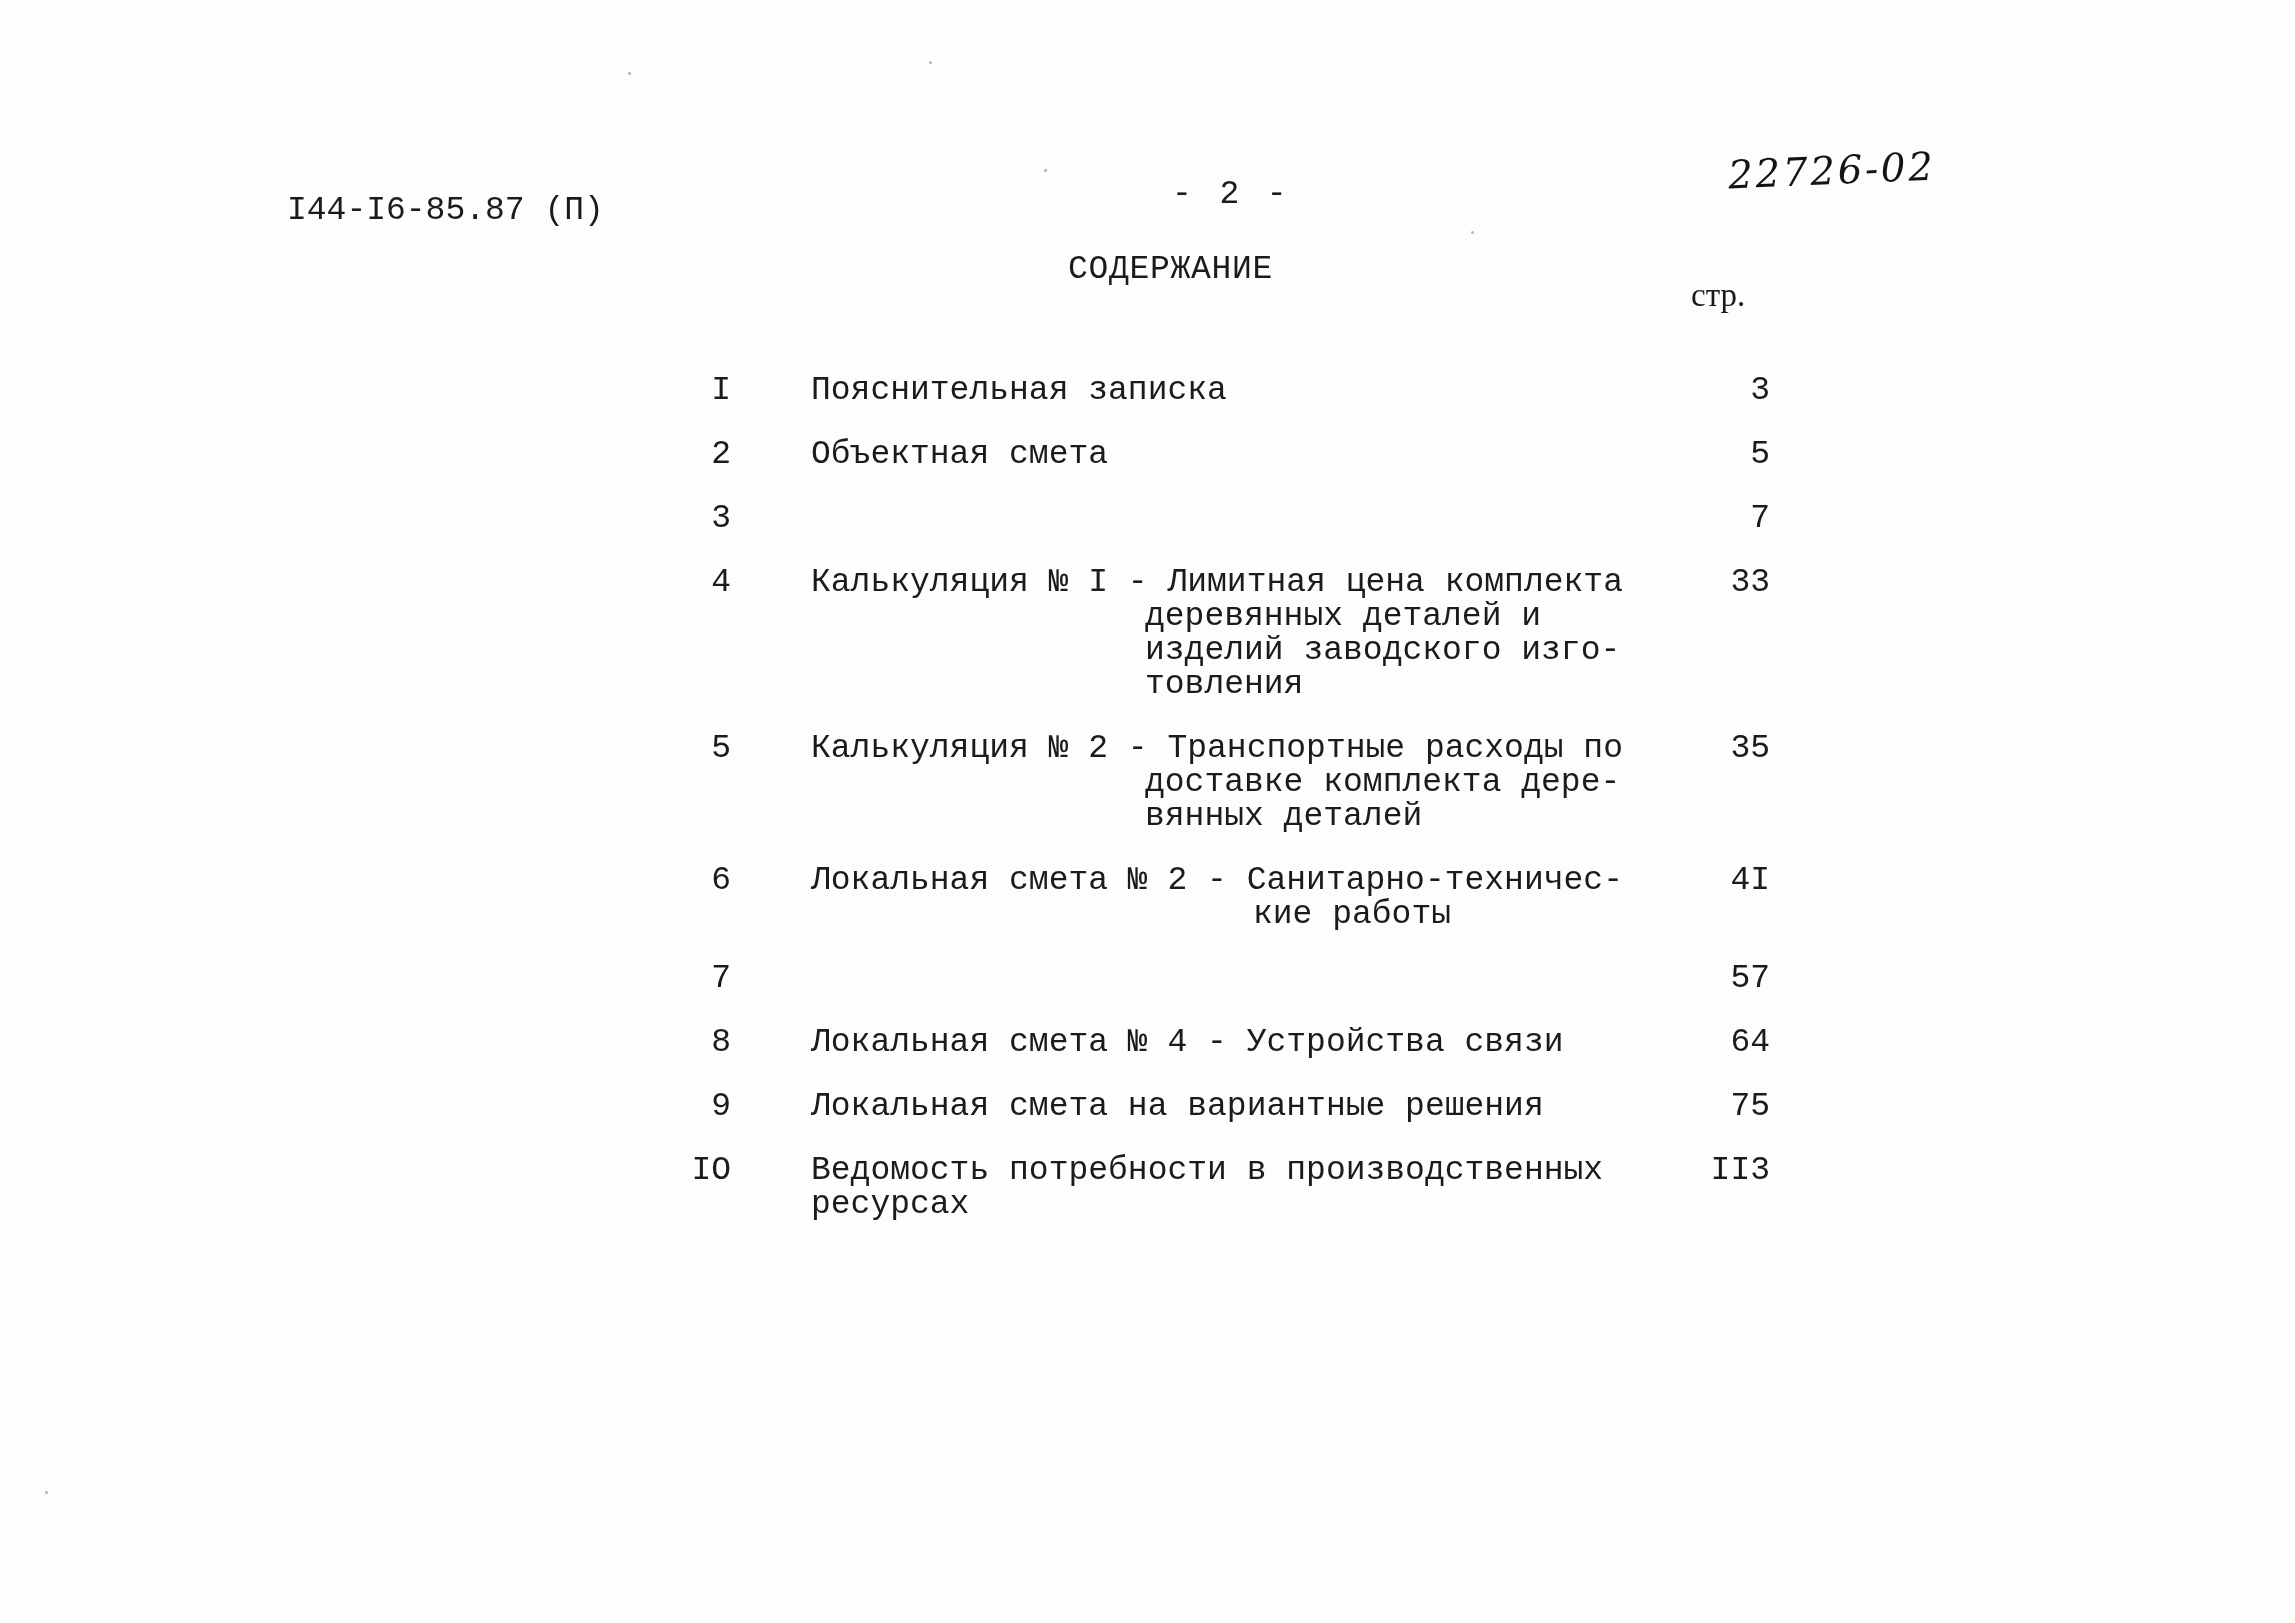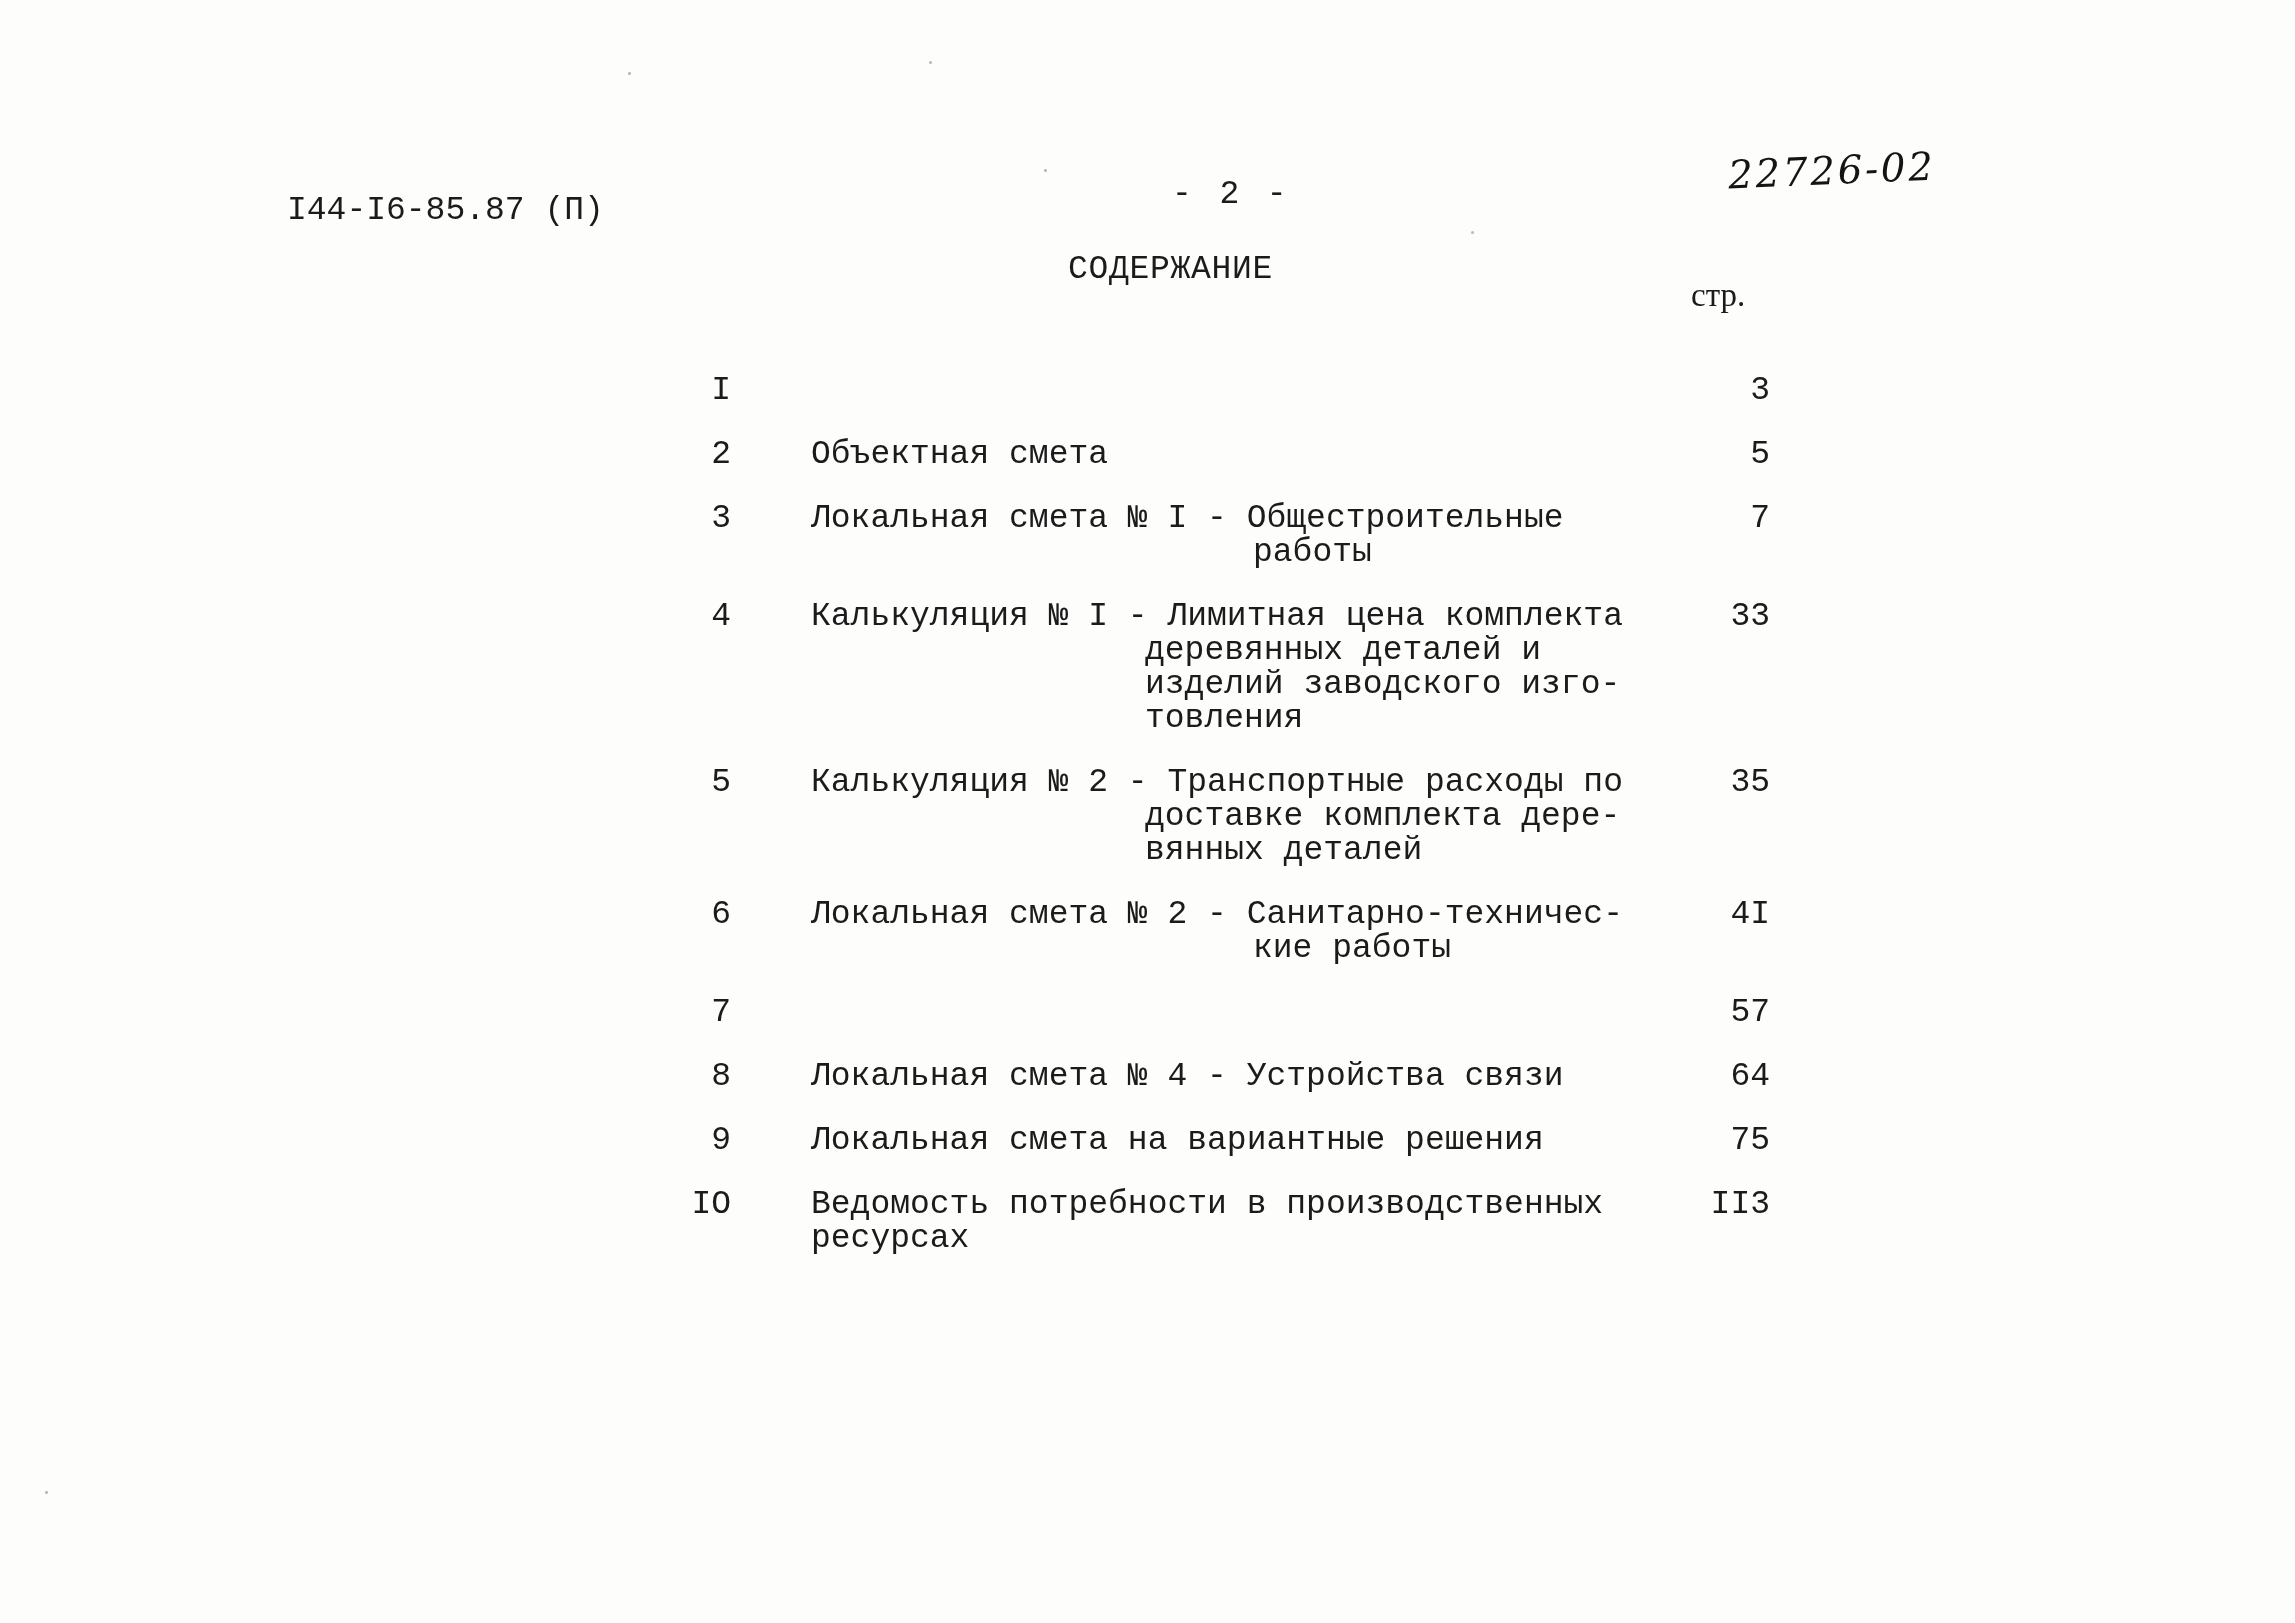--- a/index.html
+++ b/index.html
@@ -75,37 +75,36 @@
   <div class="abs typed doc-number">I44-I6-85.87 (П)</div>
   <div class="abs typed page-marker">- 2 -</div>
   <div class="abs typed handwritten">22726-02</div>
   <div class="abs typed content-title">СОДЕРЖАНИЕ</div>
   <div class="abs typed str-label">стр.</div>
 
   <div class="toc">
 
     <div class="toc-row">
       <span class="num">I</span>
+      <div class="title">
+        <div class="line">Пояснительная записка</div>
+      </div>
       <span class="page-num">3</span>
     </div>
 
     <div class="toc-row">
       <span class="num">2</span>
       <div class="title">
         <div class="line">Объектная смета</div>
       </div>
       <span class="page-num">5</span>
     </div>
 
     <div class="toc-row">
       <span class="num">3</span>
-      <div class="title">
-        <div class="line">Локальная смета № I - Общестроительные</div>
-        <div class="line hang-l">работы</div>
-      </div>
       <span class="page-num">7</span>
     </div>
 
     <div class="toc-row">
       <span class="num">4</span>
       <div class="title">
         <div class="line">Калькуляция № I - Лимитная цена комплекта</div>
         <div class="line hang-m">деревянных деталей и</div>
         <div class="line hang-m">изделий заводского изго-</div>
         <div class="line hang-m">товления</div>

